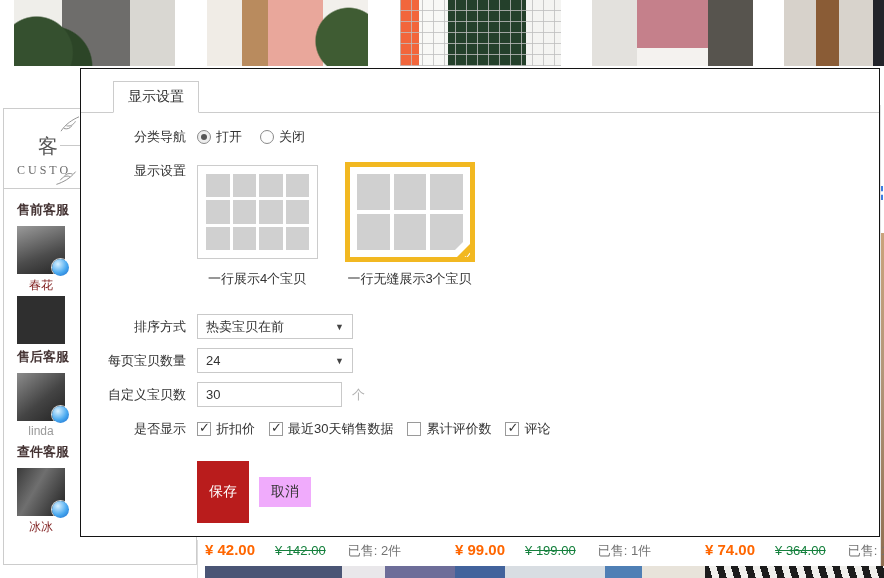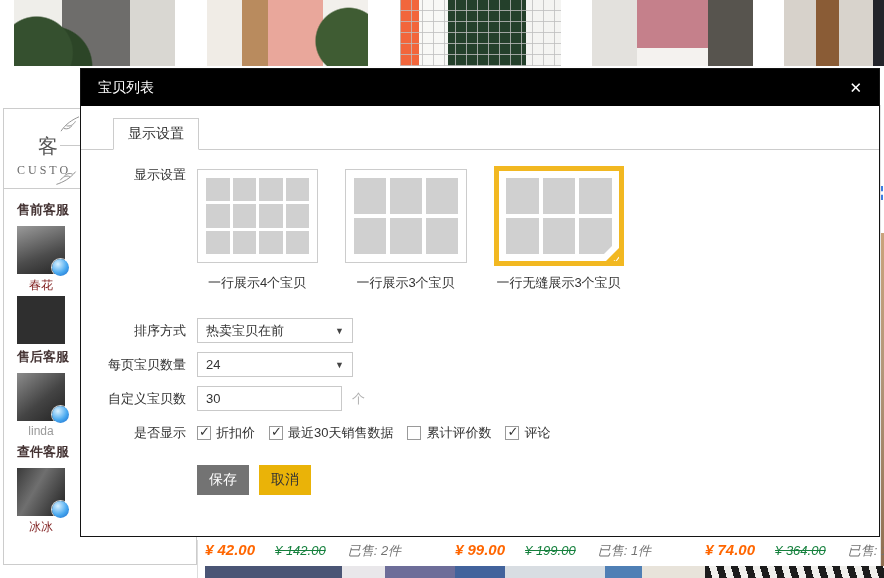--- a/index.html
+++ b/index.html
@@ -49,21 +49,21 @@
   .a3 { background:linear-gradient(140deg,#8c8c8c,#444 55%,#222); }
   .a4 { background:linear-gradient(120deg,#3a3a3a,#6f6f6f 40%,#1e1e1e); }
   .aghost { background:#2f2f2f; }
   .chat-dot { position:absolute; right:-4px; bottom:-2px; width:17px; height:17px; border-radius:50%;
               background:radial-gradient(circle at 35% 30%, #d9f1ff, #49a9f0 55%, #1565c8);
               box-shadow:0 0 0 1px rgba(255,255,255,.8); }
   .member-name { margin-top:3px; font-size:12px; color:#7f1d1d; height:15px; }
   .member-name.muted { color:#9a9a9a; }
 
   
-  .price-col { position:absolute; top:541px; width:260px; display:flex; align-items:baseline; white-space:nowrap; z-index:1;font-style:italic; }
+  .price-col { position:absolute; top:541px; width:260px; display:flex; align-items:baseline; white-space:nowrap; z-index:1; }
   .price-col .price { font-size:15px; font-weight:bold; color:#ff6600; }
   .price-col .orig  { font-size:13px; color:#15803d; text-decoration:line-through; margin-left:20px; }
   .price-col .sold  { font-size:13px; color:#737373; margin-left:22px; }
   .strip { position:absolute; top:566px; height:12px; z-index:1; }
   .strip.s1 { left:205px; width:250px; background:linear-gradient(90deg,#4a5575 0 55%, #e9e7ea 55% 72%, #6d6d99 72%); }
   .strip.s2 { left:455px; width:250px; background:linear-gradient(90deg,#42639c 0 20%, #d8dde2 20% 60%, #4f7fb5 60% 75%, #e8e3da 75%); }
   .strip.s3 { left:705px; width:179px; background:repeating-linear-gradient(75deg,#1c1c1c 0 7px, #f0efec 7px 14px); }
   .col-edge { position:absolute; left:197px; top:540px; width:1px; height:38px; background:#ddd; z-index:1; }
 
   
@@ -131,23 +131,23 @@
   .suffix { margin-left:10px; font-size:13px; color:#b0b0b0; }
 
   
   .cb-group { display:flex; gap:14px; }
   .cb-opt { display:flex; align-items:center; gap:5px; font-size:13px; cursor:pointer; }
   .cb { width:14px; height:14px; border:1px solid #9a9a9a; background:#fff; position:relative; }
   .cb .tick { display:none; }
   .cb.checked .tick { display:block; position:absolute; left:1px; top:-3px; font-size:13px; font-weight:bold; color:#333; }
 
   
-  .btn-save { background:#737373; color:#fff; border:none; font-size:14px; padding:6px 12px; cursor:pointer;
+  .btn-save { background:#b91c1c; color:#fff; border:none; font-size:14px; padding:22px 12px; cursor:pointer;
               font-family:inherit; }
-  .btn-cancel { background:#eab308; color:#333; border:none; font-size:14px; padding:6px 12px; margin-left:10px;
+  .btn-cancel { background:#f0abfc; color:#333; border:none; font-size:14px; padding:6px 12px; margin-left:10px;
               cursor:pointer; font-family:inherit; }
 </style>
 </head>
 <body>
 
 <div id="stage">
 
   <div class="photo p1"></div>
   <div class="photo p2"></div>
   <div class="photo p3"></div>
@@ -231,30 +231,39 @@
   <div class="strip s1"></div>
   <div class="strip s2"></div>
   <div class="strip s3"></div>
 
   <div id="right-strip">
     <div class="dash"></div>
     <div class="rphoto"></div>
   </div>
 
   <div id="modal">
-    <div class="modal-header">
-      <span class="modal-title">宝贝列表</span>
-      <span class="modal-close">✕</span>
-    </div>
     <div class="tabbar">
       <span class="tab">显示设置</span>
     </div>
 
     <div class="form">
 
+      <div class="frow row-nav">
+        <div class="lbl">分类导航</div>
+        <div class="radio-group">
+          <span class="radio-opt">
+            <span class="radio on"></span>
+            <span>打开</span>
+          </span>
+          <span class="radio-opt">
+            <span class="radio"></span>
+            <span>关闭</span>
+          </span>
+        </div>
+      </div>
 
       <div class="frow row-disp">
         <div class="lbl">显示设置</div>
         <div class="opts">
           <div class="opt">
             <div class="opt-box ob1">
               <div class="grid g43">
                 <div class="cell"></div>
                   <div class="cell"></div>
                   <div class="cell"></div>
@@ -264,34 +273,20 @@
                   <div class="cell"></div>
                   <div class="cell"></div>
                 <div class="cell"></div>
                   <div class="cell"></div>
                   <div class="cell"></div>
                   <div class="cell"></div>
               </div>
 
             </div>
             <div class="opt-caption">一行展示4个宝贝</div>
-          </div>
-          <div class="opt">
-            <div class="opt-box ob2">
-              <div class="grid g32">
-                <div class="cell"></div>
-                  <div class="cell"></div>
-                  <div class="cell"></div>
-                <div class="cell"></div>
-                  <div class="cell"></div>
-                  <div class="cell"></div>
-              </div>
-
-            </div>
-            <div class="opt-caption">一行展示3个宝贝</div>
           </div>
           <div class="opt">
             <div class="opt-box ob3 selected">
               <div class="grid g32">
                 <div class="cell"></div>
                   <div class="cell"></div>
                   <div class="cell"></div>
                 <div class="cell"></div>
                   <div class="cell"></div>
                   <div class="cell"></div>

